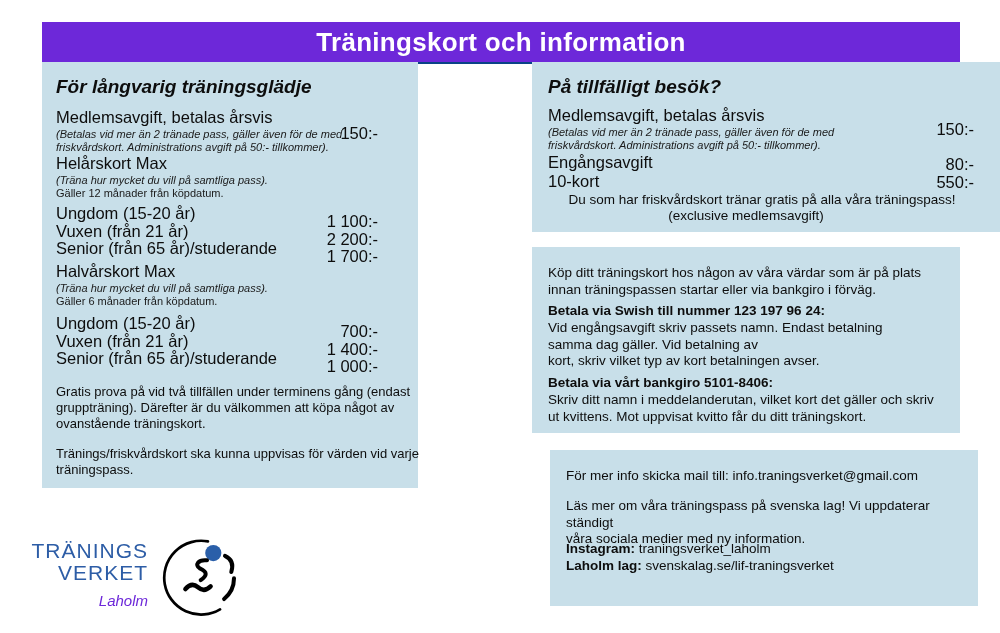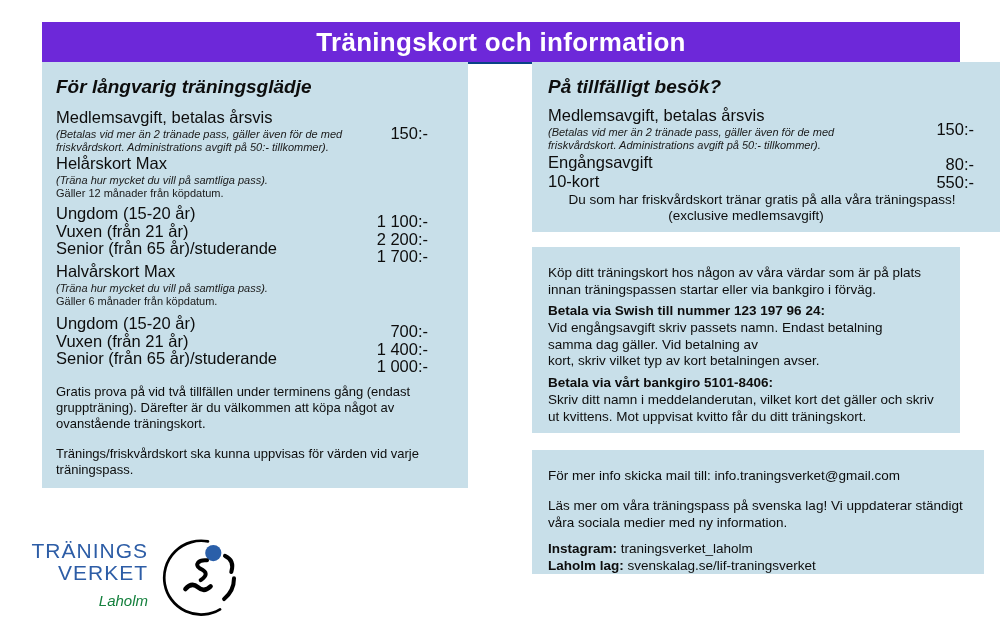--- a/index.html
+++ b/index.html
@@ -12,43 +12,43 @@
   
   .header-bar{
     left:42px;top:22px;width:918px;height:40px;background:#6d28d9;
     border-bottom:2px solid #0a4387;display:flex;align-items:center;justify-content:center;
   }
   .header-bar h1{
     margin:0;color:#fff;font-size:26px;font-weight:600;letter-spacing:0.3px;
   }
   
   .panel{background:#c8dfe9;}
-  #left-panel{left:42px;top:62px;width:426px;height:426px;}
+  #left-panel{left:42px;top:62px;width:376px;height:426px;}
   #visit-panel{left:532px;top:62px;width:490px;height:170px;}
   #payment-panel{left:532px;top:247px;width:428px;height:186px;}
-  #info-panel{left:532px;top:450px;width:428px;height:124px;padding-left:24px;}
+  #info-panel{left:550px;top:450px;width:428px;height:156px;}
 
   .h-italic{font-size:19px;font-weight:bold;font-style:italic;color:#0d0d0d;}
   .lbl{font-size:16.5px;color:#0d0d0d;}
   .note{font-size:11px;font-style:italic;line-height:12.5px;color:#1a1a1a;}
   .note-reg{font-size:11px;line-height:12.5px;color:#1a1a1a;}
   .price{font-size:16.5px;color:#0d0d0d;text-align:right;}
   .rows{font-size:16.5px;line-height:17.5px;color:#0d0d0d;}
   .rows div{margin-bottom:0;}
   .prices{font-size:16.5px;line-height:17.5px;text-align:right;color:#0d0d0d;}
   .smalltext{font-size:13px;line-height:16px;color:#0d0d0d;}
   .body14{font-size:13.5px;line-height:16.5px;color:#0d0d0d;}
   .pre{white-space:pre-line;}
   .bold{font-weight:bold;}
   .center{text-align:center;}
 
   
   .logo-text{left:30px;top:540px;width:118px;text-align:right;line-height:22px;}
   .logo-text .brand{font-size:21px;font-weight:500;letter-spacing:1px;color:#2d5da6;}
-  .logo-text .city{font-size:15px;font-style:italic;color:#15803d;margin-top:9px;line-height:16px;}
+  .logo-text .city{font-size:15px;font-style:italic;color:#6d28d9;margin-top:9px;line-height:16px;}
   .logo-mark{left:162px;top:536px;}
 </style>
 </head>
 <body>
 
 <div class="abs header-bar">
   <h1>Träningskort och information</h1>
 </div>
 
 <div class="abs panel" id="left-panel">

